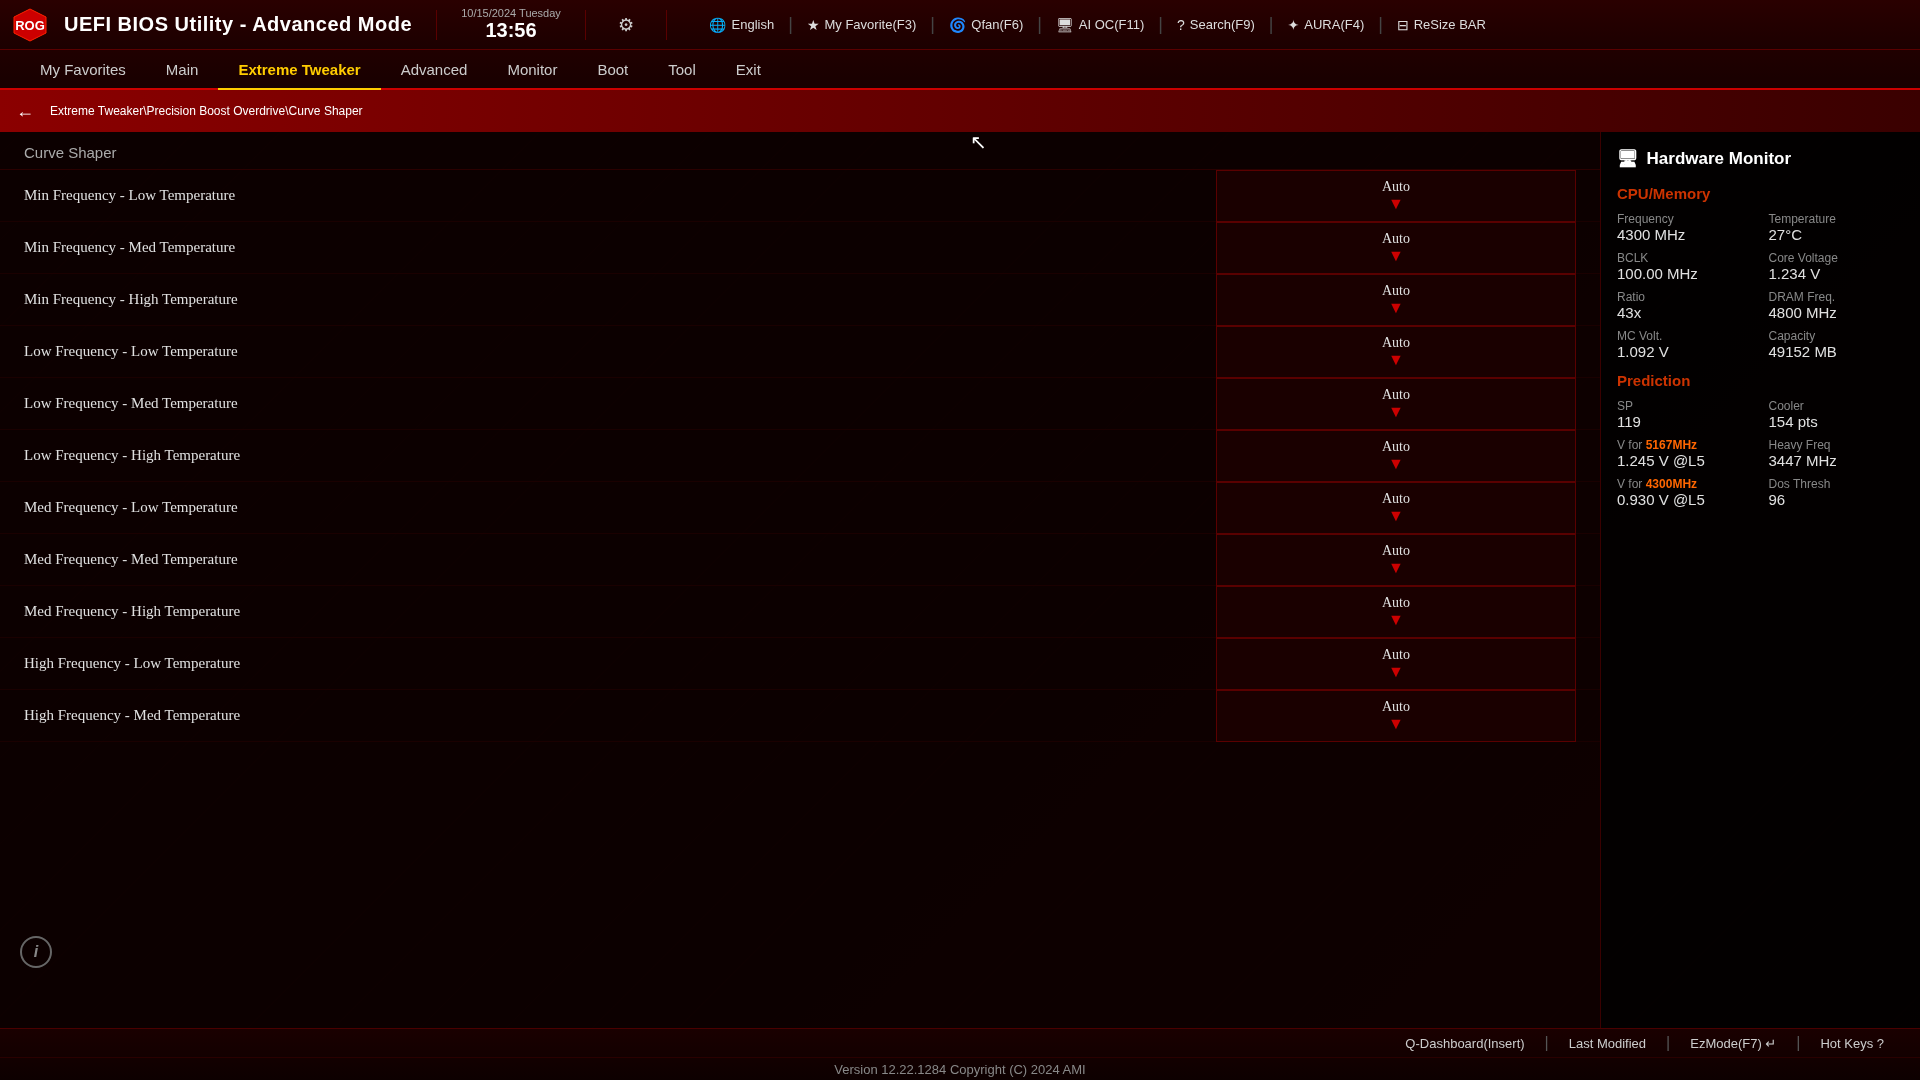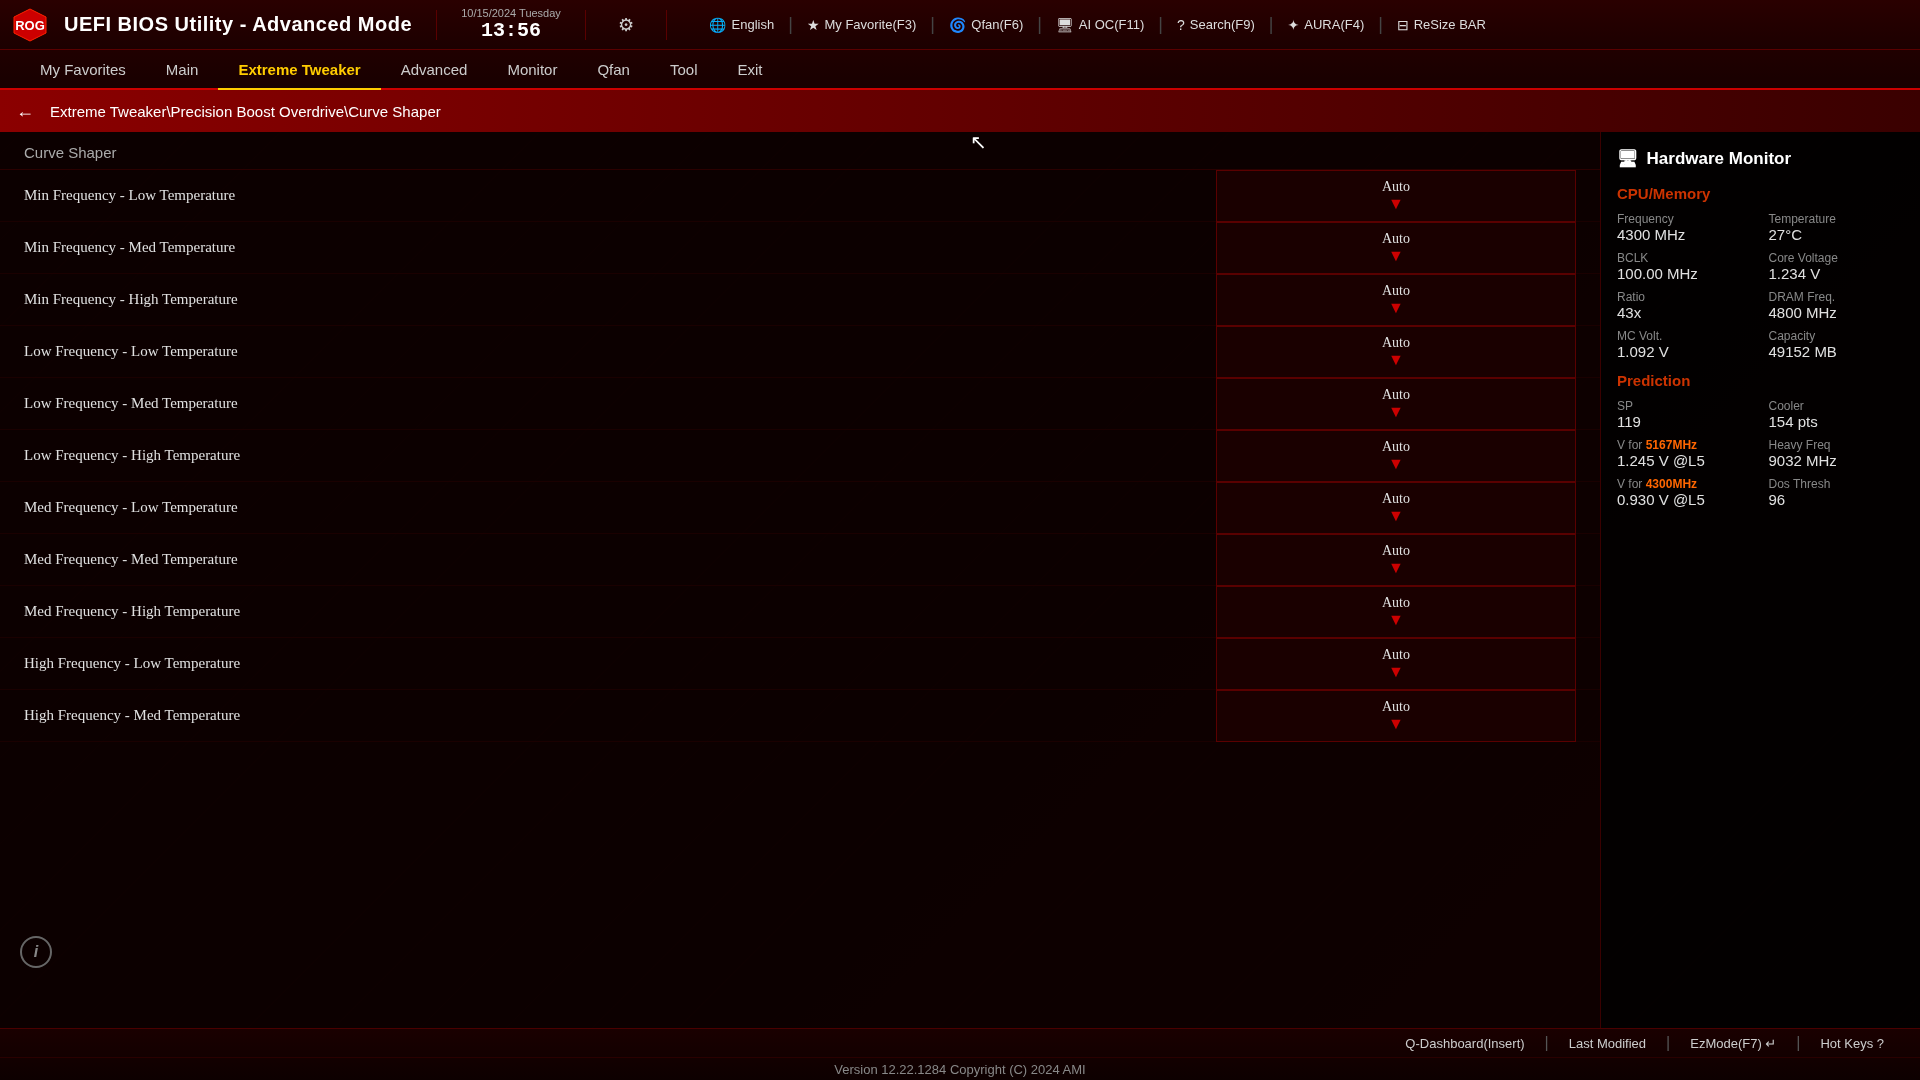--- a/index.html
+++ b/index.html
@@ -81,21 +81,20 @@
 
     .header-date {
       font-size: 11px;
       color: #aaa;
     }
 
     .header-time {
       font-size: 20px;
       font-weight: bold;
       color: #ffffff;
-      font-family: Liberation Mono, monospace;
     }
 
     .header-tools {
       display: flex;
       align-items: center;
       gap: 4px;
       margin-left: 8px;
     }
 
     .header-tool-item {
@@ -165,21 +164,21 @@
     }
 
     .breadcrumb-back {
       color: #fff;
       font-size: 18px;
       cursor: pointer;
       margin-right: 6px;
     }
 
     .breadcrumb-text {
-      font-size: 15px;
+      font-size: 12px;
       color: #fff;
       font-weight: 500;
     }
 
     
     .main-layout {
       position: relative;
       z-index: 5;
       display: flex;
       height: calc(1080px - 50px - 40px - 42px - 52px);
@@ -436,21 +435,21 @@
     </div>
 </div>
 
 <div class="navbar">
 
 <div class="nav-item">My Favorites</div>
     <div class="nav-item">Main</div>
     <div class="nav-item active">Extreme Tweaker</div>
     <div class="nav-item">Advanced</div>
     <div class="nav-item">Monitor</div>
-    <div class="nav-item">Qfan</div>
+    <div class="nav-item">Boot</div>
     <div class="nav-item">Tool</div>
     <div class="nav-item">Exit</div>
   </div>
 
 <div class="breadcrumb-bar">
   <span class="breadcrumb-back">←</span>
   <span class="breadcrumb-text">Extreme Tweaker\Precision Boost Overdrive\Curve Shaper</span>
 </div>
 
 <div class="main-layout">
@@ -613,21 +612,21 @@
         <div class="monitor-item">
     <div class="monitor-label">Cooler</div>
     <div class="monitor-value">154 pts</div>
   </div>
         <div class="monitor-item">
     <div class="monitor-label">V for <span class="highlight-freq">5167MHz</span></div>
     <div class="monitor-value">1.245 V @L5</div>
   </div>
         <div class="monitor-item">
     <div class="monitor-label">Heavy Freq</div>
-    <div class="monitor-value">9032 MHz</div>
+    <div class="monitor-value">3447 MHz</div>
   </div>
         <div class="monitor-item">
     <div class="monitor-label">V for <span class="highlight-freq">4300MHz</span></div>
     <div class="monitor-value">0.930 V @L5</div>
   </div>
         <div class="monitor-item">
     <div class="monitor-label">Dos Thresh</div>
     <div class="monitor-value">96</div>
   </div>
       </div>

